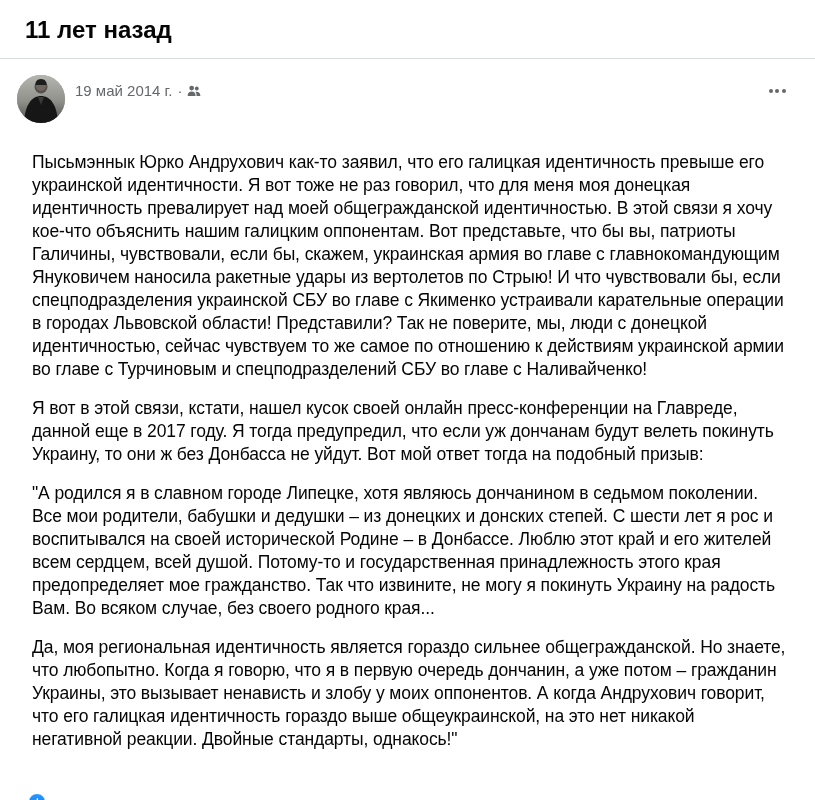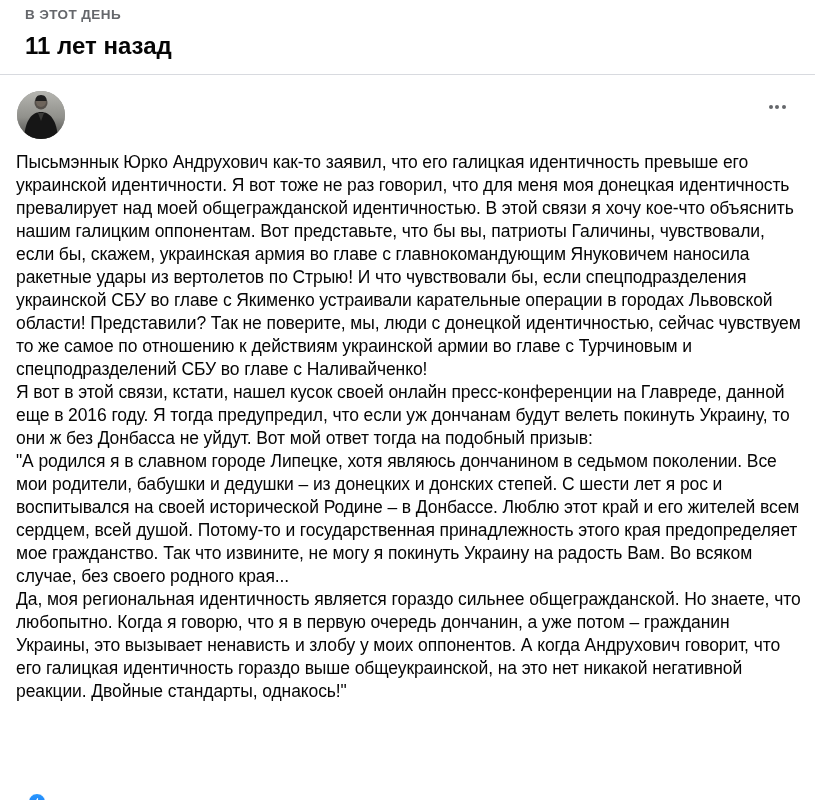--- a/index.html
+++ b/index.html
@@ -66,40 +66,39 @@
   }
 
   
   .post-text {
     padding: 12px 13px 0 16px;
     font-size: 17.5px;
     line-height: 23px;
     color: #050505;
     letter-spacing: -0.1px;
   }
-  .post-paragraph { margin: 0; white-space: pre-wrap; }
+  .post-paragraph { margin: 16px; white-space: pre-wrap; }
 
   
   .reaction-badge {
     position: absolute; left: 28px; top: 793px;
     width: 18px; height: 18px; border-radius: 50%;
     background: linear-gradient(#2998ff, #1877f2);
     border: 1.5px solid #ffffff;
     display: flex; align-items: center; justify-content: center;
     cursor: pointer;
   }
   .reaction-badge svg { width: 10px; height: 10px; fill: #ffffff; }
 </style>
 </head>
 <body>
 
 <div class="page">
 
   <div class="memories-header">
-    <div class="memories-label">В ЭТОТ ДЕНЬ</div>
     <div class="memories-title">11 лет назад</div>
   </div>
 
   <div class="divider"></div>
 
   <div class="post-card">
 
     <div class="post-header">
 
       <div class="avatar">
@@ -116,34 +115,46 @@
             <circle cx="24" cy="12" r="6.5" fill="#55504b"></circle>
             <circle cx="24" cy="11" r="5" fill="#6e655c"></circle>
             <path d="M24 4 C20 4 18 7 18.5 10 L29.5 10 C30 7 28 4 24 4 Z" fill="#1d1d1d"></path>
             <path d="M7 48 C8 29 15 21 24 21 C33 21 40 29 41 48 Z" fill="#161616"></path>
             <path d="M21 22 L24 30 L27 22 Z" fill="#3a3a38"></path>
           </svg>
         </span>
       </div>
 
       <div class="post-header-text">
+        <div class="post-meta">
+          <span class="post-date">19 май 2014 г.</span>
+          <span class="meta-sep">·</span>
+          <span class="friends-icon">
+            <svg viewBox="0 0 16 16" xmlns="http://www.w3.org/2000/svg" aria-hidden="true">
+              <circle cx="5.3" cy="4.6" r="2.7"></circle>
+              <circle cx="11.2" cy="5.1" r="2.2"></circle>
+              <path d="M0.8 13.2 c0-2.9 2-4.6 4.5-4.6 s4.5 1.7 4.5 4.6 v0.6 H0.8 Z"></path>
+              <path d="M10.9 8.9 c2.4 0 4.3 1.5 4.3 4 v0.9 h-4.3 c0.2-2-0.3-3.6-1.3-4.6 0.4-0.2 0.8-0.3 1.3-0.3 Z"></path>
+            </svg>
+          </span>
+        </div>
       </div>
 
       <button class="post-menu-button">
         <span style="display:flex;gap:2.5px;">
           <span class="dot"></span>
             <span class="dot"></span>
             <span class="dot"></span>
         </span>
       </button>
     </div>
 
     <div class="post-text">
         <div class="post-paragraph">Пысьмэннык Юрко Андрухович как-то заявил, что его галицкая идентичность превыше его украинской идентичности. Я вот тоже не раз говорил, что для меня моя донецкая идентичность превалирует над моей общегражданской идентичностью. В этой связи я хочу кое-что объяснить нашим галицким оппонентам. Вот представьте, что бы вы, патриоты Галичины, чувствовали, если бы, скажем, украинская армия во главе с главнокомандующим Януковичем наносила ракетные удары из вертолетов по Стрыю! И что чувствовали бы, если спецподразделения украинской СБУ во главе с Якименко устраивали карательные операции в городах Львовской области! Представили? Так не поверите, мы, люди с донецкой идентичностью, сейчас чувствуем то же самое по отношению к действиям украинской армии во главе с Турчиновым и спецподразделений СБУ во главе с Наливайченко!</div>
-        <div class="post-paragraph">Я вот в этой связи, кстати, нашел кусок своей онлайн пресс-конференции на Главреде, данной еще в 2016 году. Я тогда предупредил, что если уж дончанам будут велеть покинуть Украину, то они ж без Донбасса не уйдут. Вот мой ответ тогда на подобный призыв:</div>
+        <div class="post-paragraph">Я вот в этой связи, кстати, нашел кусок своей онлайн пресс-конференции на Главреде, данной еще в 2017 году. Я тогда предупредил, что если уж дончанам будут велеть покинуть Украину, то они ж без Донбасса не уйдут. Вот мой ответ тогда на подобный призыв:</div>
         <div class="post-paragraph">"А родился я в славном городе Липецке, хотя являюсь дончанином в седьмом поколении. Все мои родители, бабушки и дедушки – из донецких и донских степей. С шести лет я рос и воспитывался на своей исторической Родине – в Донбассе. Люблю этот край и его жителей всем сердцем, всей душой. Потому-то и государственная принадлежность этого края предопределяет мое гражданство. Так что извините, не могу я покинуть Украину на радость Вам. Во всяком случае, без своего родного края...</div>
         <div class="post-paragraph">Да, моя региональная идентичность является гораздо сильнее общегражданской. Но знаете, что любопытно. Когда я говорю, что я в первую очередь дончанин, а уже потом – гражданин Украины, это вызывает ненависть и злобу у моих оппонентов. А когда Андрухович говорит, что его галицкая идентичность гораздо выше общеукраинской, на это нет никакой негативной реакции. Двойные стандарты, однакось!"</div>
       </div>
 
   </div>
 
   <div class="reaction-badge">
     <span>
       <svg viewBox="0 0 16 16" xmlns="http://www.w3.org/2000/svg" aria-hidden="true">
         <path d="M2 7 h2.5 v7 H2 Z M5.5 14 V7 L8.5 1.5 c1 0 1.6 0.8 1.3 2 L9.3 5.5 h3.6 c1 0 1.5 0.8 1.2 1.7 l-1.5 5.5 c-0.2 0.8-0.8 1.3-1.6 1.3 Z"></path>

